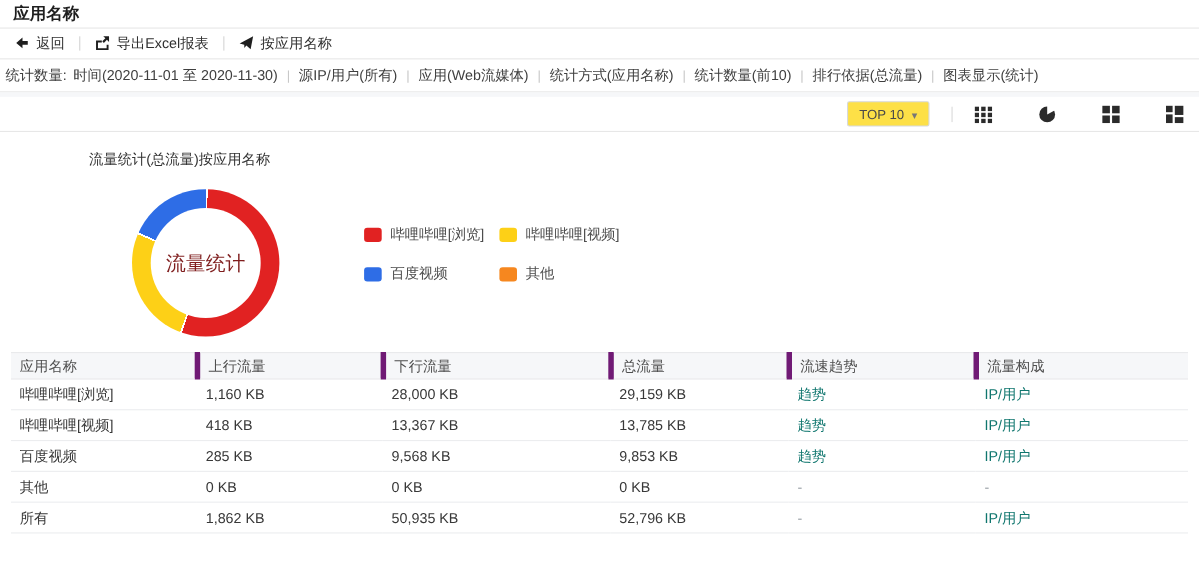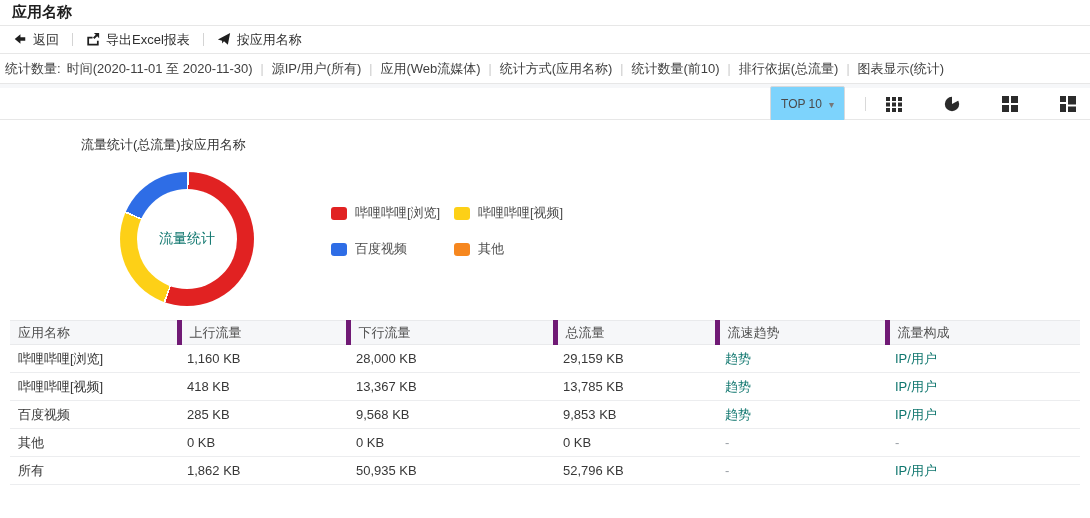--- a/index.html
+++ b/index.html
@@ -23,36 +23,36 @@
     align-items:center; padding:0 5px; font-size:13px; color:#3f3f3f; white-space:nowrap; }
   .q-label { margin-right:6px; }
   .q-sep::before { content:"|"; color:#c8c8c8; margin:0 8px; font-size:12px; }
 
   .gapband { height:4px; background:#f6f7f9; }
 
   
   .viewbar { height:32px; border-bottom:1px solid #e7e7e7; display:flex;
     align-items:center; justify-content:flex-end; padding:0 14px; }
   .top-select { display:flex; align-items:center; gap:7px; height:23px;
-    border:1px solid #d7d9dc; border-radius:2px; padding:17px 10px; background:#7dd3fc;
+    border:1px solid #d7d9dc; border-radius:2px; padding:4px 10px; background:#fde047;
     font-size:12px; color:#4a4a4a; cursor:pointer;text-align:right; }
   .caret::before { content:"▾"; font-size:10px; color:#777; }
   .vb-divider { width:1px; height:14px; background:#d9d9d9; margin:0 20px; }
   .vb-icons { display:flex; align-items:center; gap:42px; }
   .vb-icon { width:16px; height:16px; cursor:pointer; }
   .vb-icon svg { width:16px; height:16px; fill:#2b2b2b; }
 
   
   .chart-section { position:relative; height:200px; background:#fff;margin-left:44px; }
   .chart-title { position:absolute; left:37px; top:16px; font-size:13px; color:#333; }
   .donut { position:absolute; left:76px; top:52px; width:134px; height:134px;
     border-radius:50%; background:#eee; }
   .hole { position:absolute; inset:17px; background:#fff; border-radius:50%;
     display:flex; align-items:center; justify-content:center; }
-  .hole span { font-size:14px; color:#0f766e; }
+  .hole span { font-size:18px; color:#7f1d1d; }
   .legend { position:absolute; left:287px; top:84px; display:grid;
     grid-template-columns:123px auto; row-gap:18px; }
   .legend-item { display:flex; align-items:center; gap:8px; font-size:13px;
     color:#4d4d4d; cursor:pointer; white-space:nowrap; }
   .swatch { width:16px; height:13px; border-radius:3px; background:#ccc; flex:none; }
 
   
   table { width:1070px; margin:0 10px; border-collapse:collapse;
     table-layout:fixed; font-size:13px; }
   thead th { background:#f6f7f9; height:24px; font-weight:normal; color:#4f4f4f;

